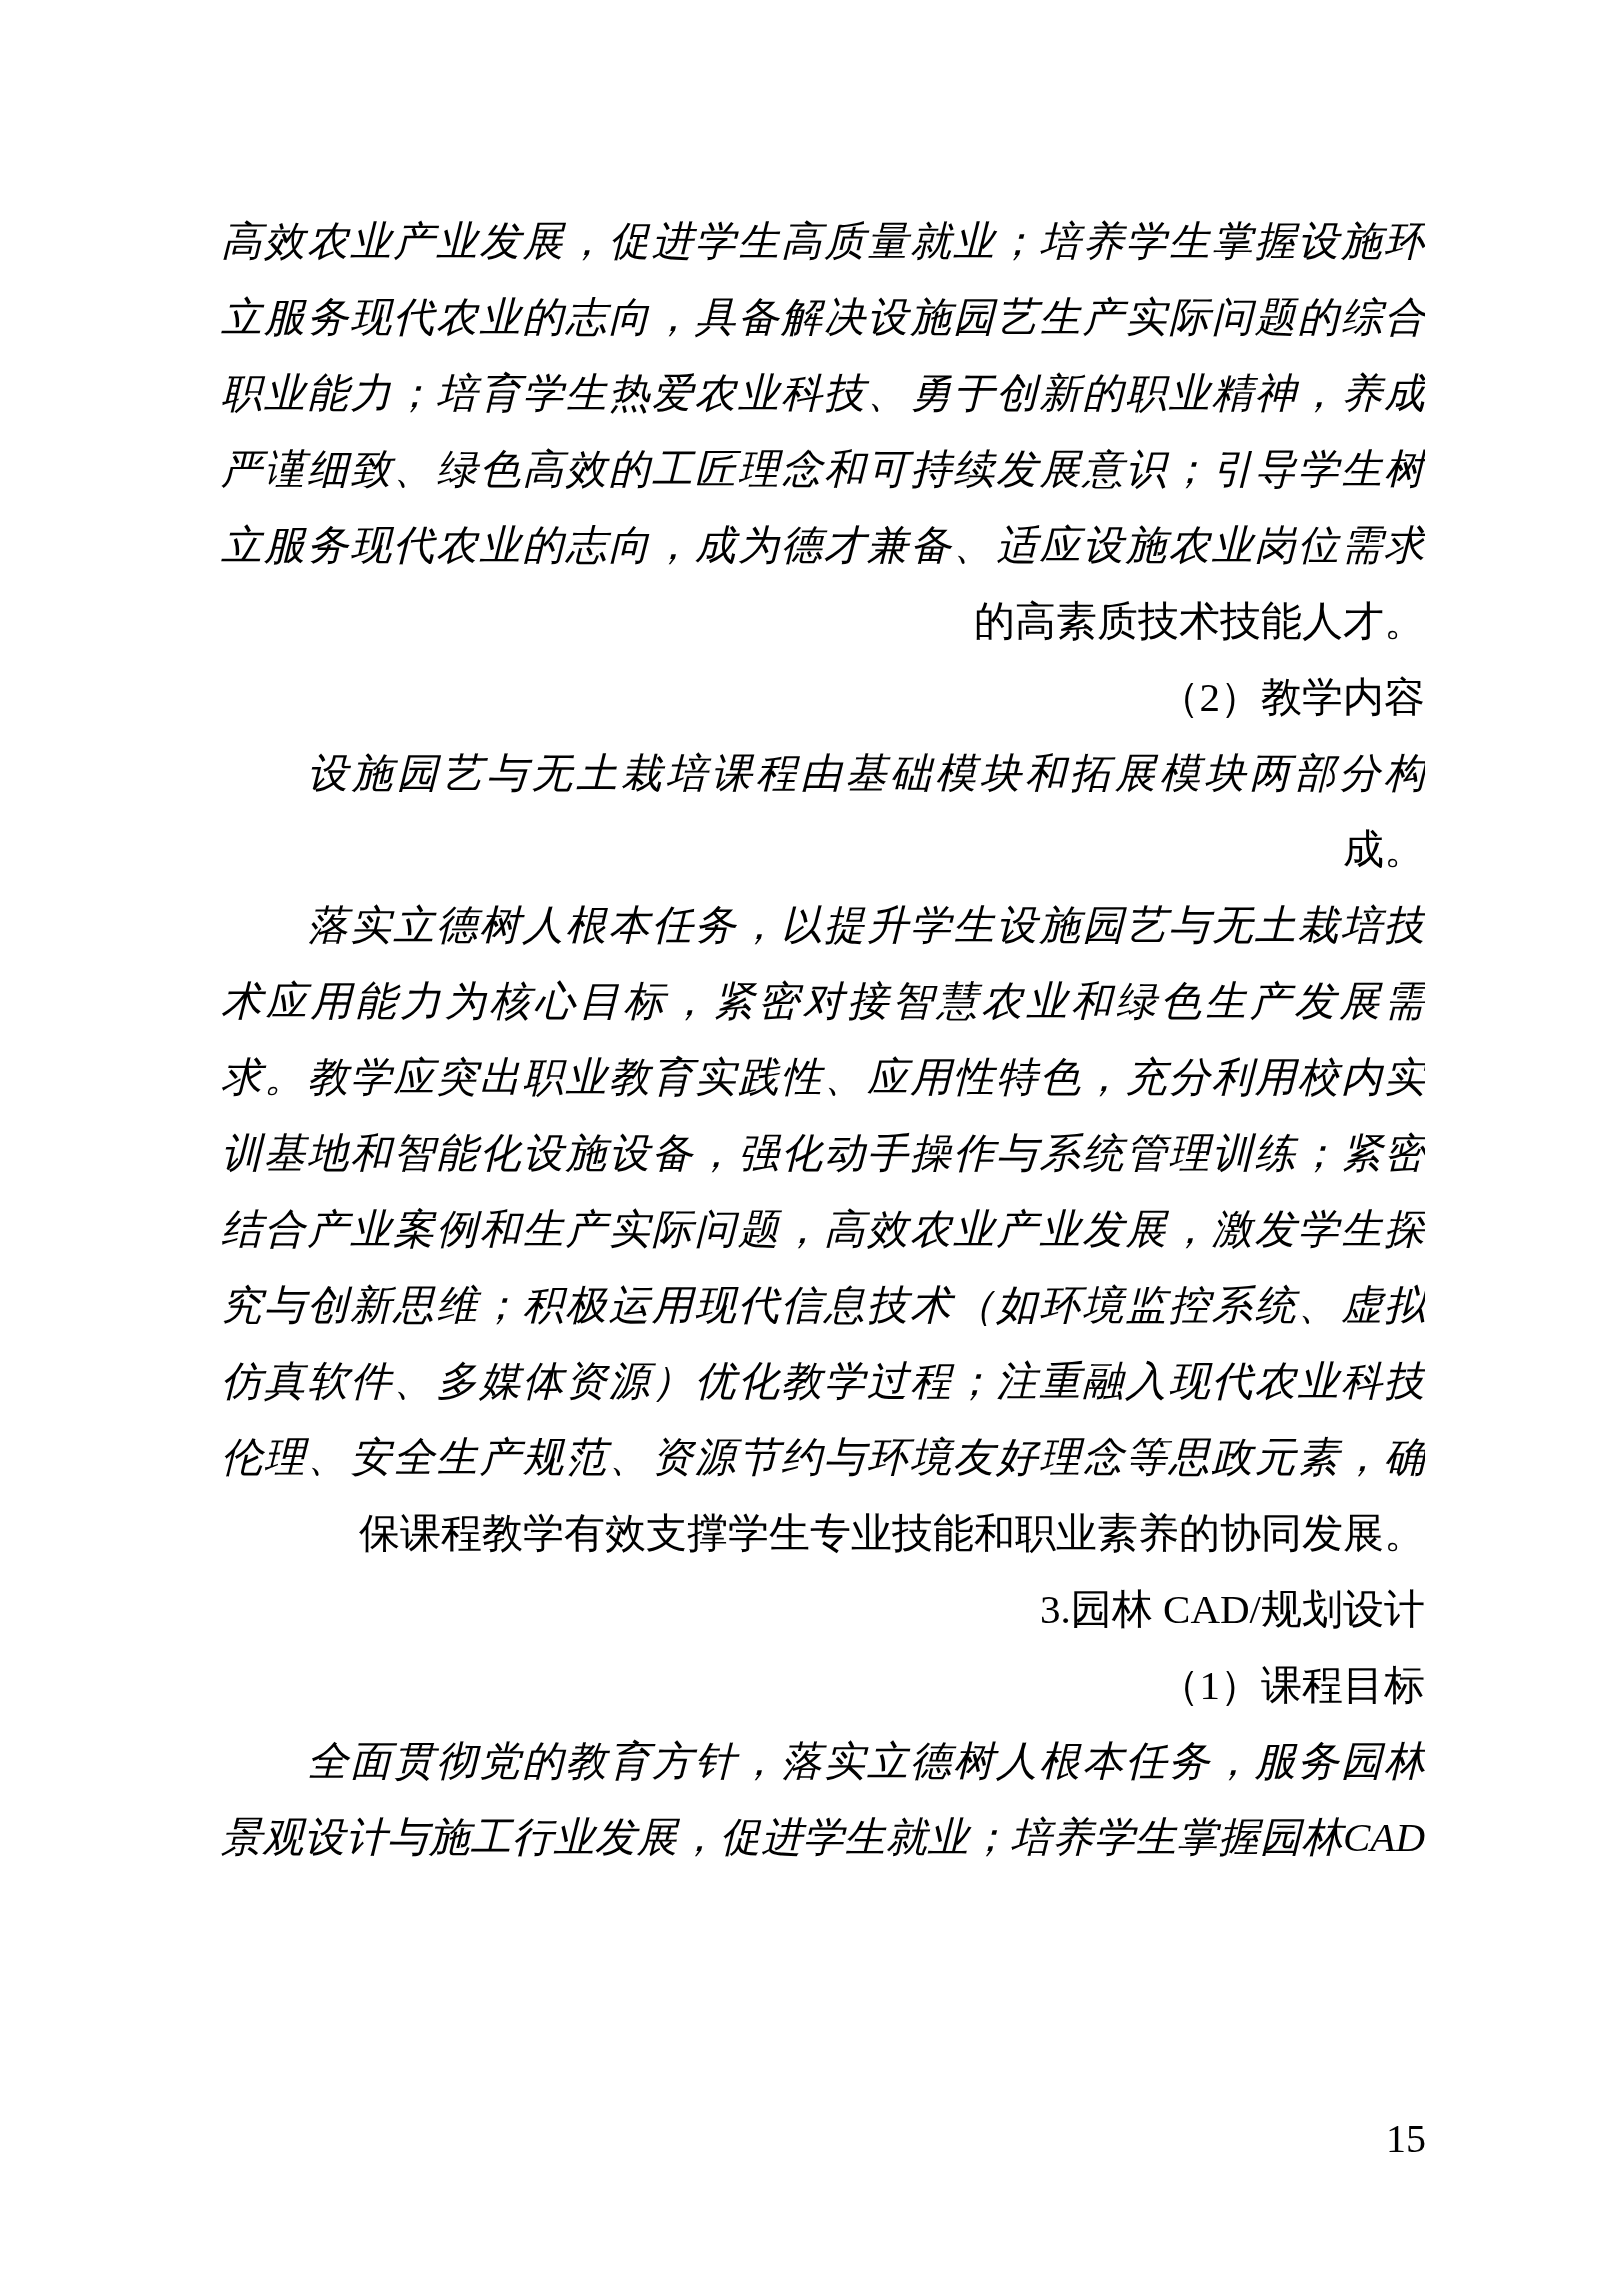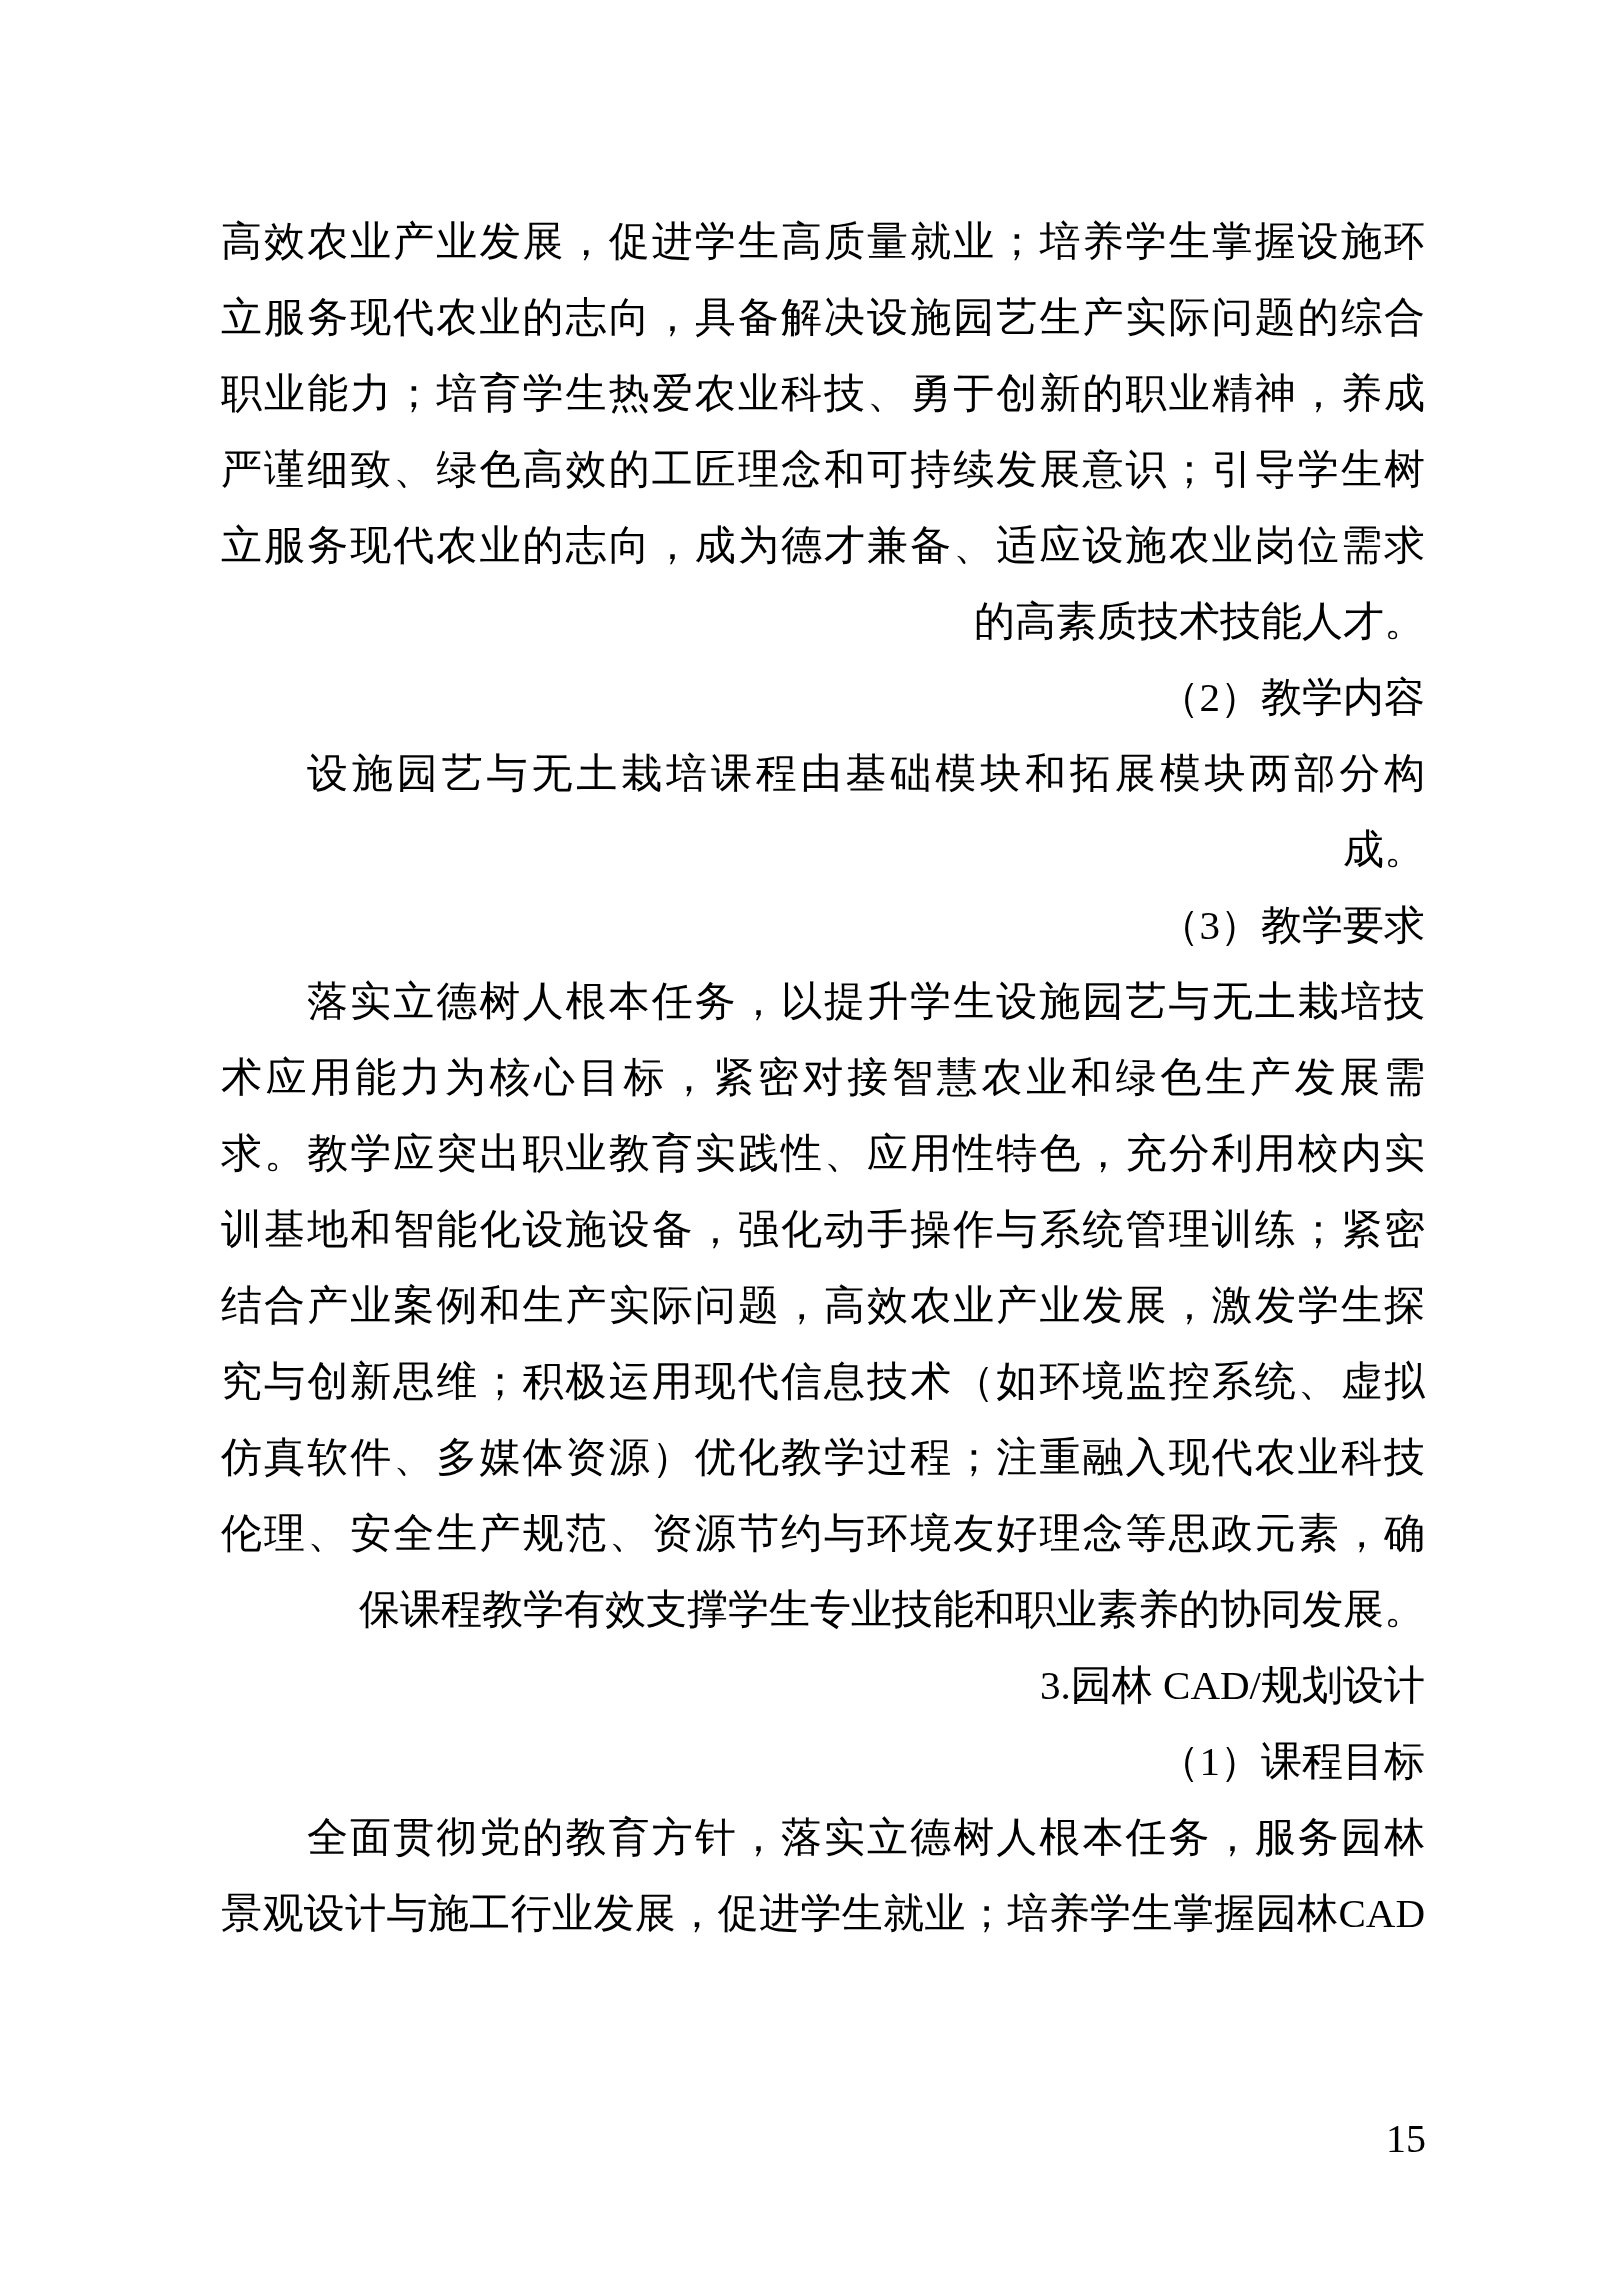--- a/index.html
+++ b/index.html
@@ -30,20 +30,21 @@
     white-space: nowrap;
     box-sizing: border-box;
     text-align: right;
   }
   
   .line.fill {
     white-space: normal;
     text-align: justify;
     text-align-last: justify;
     text-justify: inter-character;
+    font-style: italic;
   }
   .line.indent {
     padding-left: 86px;
   }
   .line.heading {
     font-weight: normal;
   }
   .page-number {
     position: absolute;
     top: 2119px;
@@ -60,21 +61,20 @@
 <div class="text-column">
   <div class="line fill">高效农业产业发展，促进学生高质量就业；培养学生掌握设施环</div>
   <div class="line fill">立服务现代农业的志向，具备解决设施园艺生产实际问题的综合</div>
   <div class="line fill">职业能力；培育学生热爱农业科技、勇于创新的职业精神，养成</div>
   <div class="line fill">严谨细致、绿色高效的工匠理念和可持续发展意识；引导学生树</div>
   <div class="line fill">立服务现代农业的志向，成为德才兼备、适应设施农业岗位需求</div>
   <div class="line">的高素质技术技能人才。</div>
   <div class="line indent">（2）教学内容</div>
   <div class="line fill indent">设施园艺与无土栽培课程由基础模块和拓展模块两部分构</div>
   <div class="line">成。</div>
-  <div class="line indent">（3）教学要求</div>
   <div class="line fill indent">落实立德树人根本任务，以提升学生设施园艺与无土栽培技</div>
   <div class="line fill">术应用能力为核心目标，紧密对接智慧农业和绿色生产发展需</div>
   <div class="line fill">求。教学应突出职业教育实践性、应用性特色，充分利用校内实</div>
   <div class="line fill">训基地和智能化设施设备，强化动手操作与系统管理训练；紧密</div>
   <div class="line fill">结合产业案例和生产实际问题，高效农业产业发展，激发学生探</div>
   <div class="line fill">究与创新思维；积极运用现代信息技术（如环境监控系统、虚拟</div>
   <div class="line fill">仿真软件、多媒体资源）优化教学过程；注重融入现代农业科技</div>
   <div class="line fill">伦理、安全生产规范、资源节约与环境友好理念等思政元素，确</div>
   <div class="line">保课程教学有效支撑学生专业技能和职业素养的协同发展。</div>
   <div class="line indent heading">3.园林 CAD/规划设计</div>

